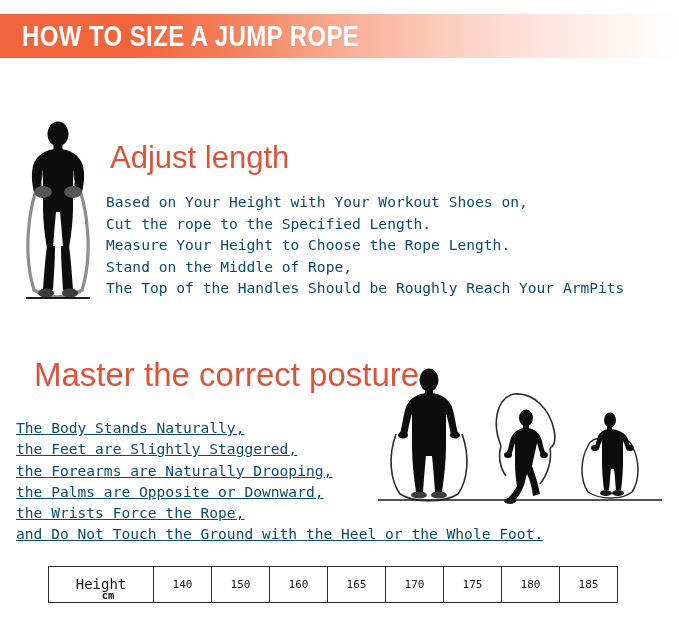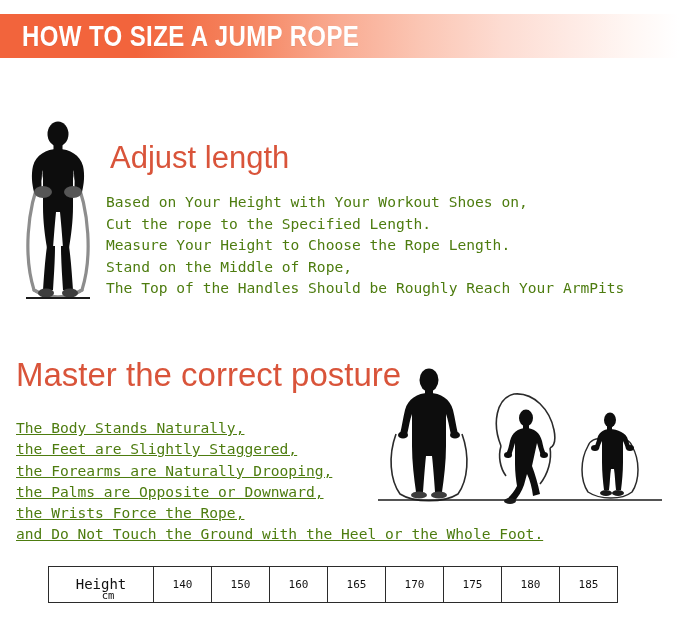--- a/index.html
+++ b/index.html
@@ -34,27 +34,27 @@
 
   
   .heading{
     position:absolute;
     color:#d9543a;
     font-family:"Liberation Sans", sans-serif;
     font-weight:normal;
     white-space:nowrap;
   }
   #heading-adjust{ left:110px; top:140px; font-size:31px; }
-  #heading-posture{ left:16px; top:356px; font-size:33px; }
+  #heading-posture{ left:34px; top:356px; font-size:33px; }
 
   
   .body-block{
     position:absolute;
     font-family:"DejaVu Sans Mono", monospace;
-    color:#4d7c0f;
+    color:#0c4a6e;
     white-space:pre;
   }
   #adjust-body{
     left:106px; top:191px;
     font-size:14.6px; line-height:21.5px;
   }
   #posture-body{
     left:16px; top:417px;
     font-size:14.6px; line-height:21.3px;text-decoration:underline;
   }
@@ -87,20 +87,21 @@
     line-height:1.0;
     padding:0 2px;
   }
   .size-table td.val-cell{ width:57px; }
   .lbl-main{ display:block;margin-top:8px; }
   .lbl-unit{
     display:block;
     font-size:10.5px;
     margin-top:-1px;
     margin-left:14px;
+    font-weight:bold;
   }
 </style>
 </head>
 <body>
 
 <div class="header-band"></div>
 <div class="header-title">HOW TO SIZE A JUMP ROPE</div>
 
 <div class="illus" id="illus-adjust">
   <svg width="92" height="192" viewBox="0 0 92 192" xmlns="http://www.w3.org/2000/svg">

